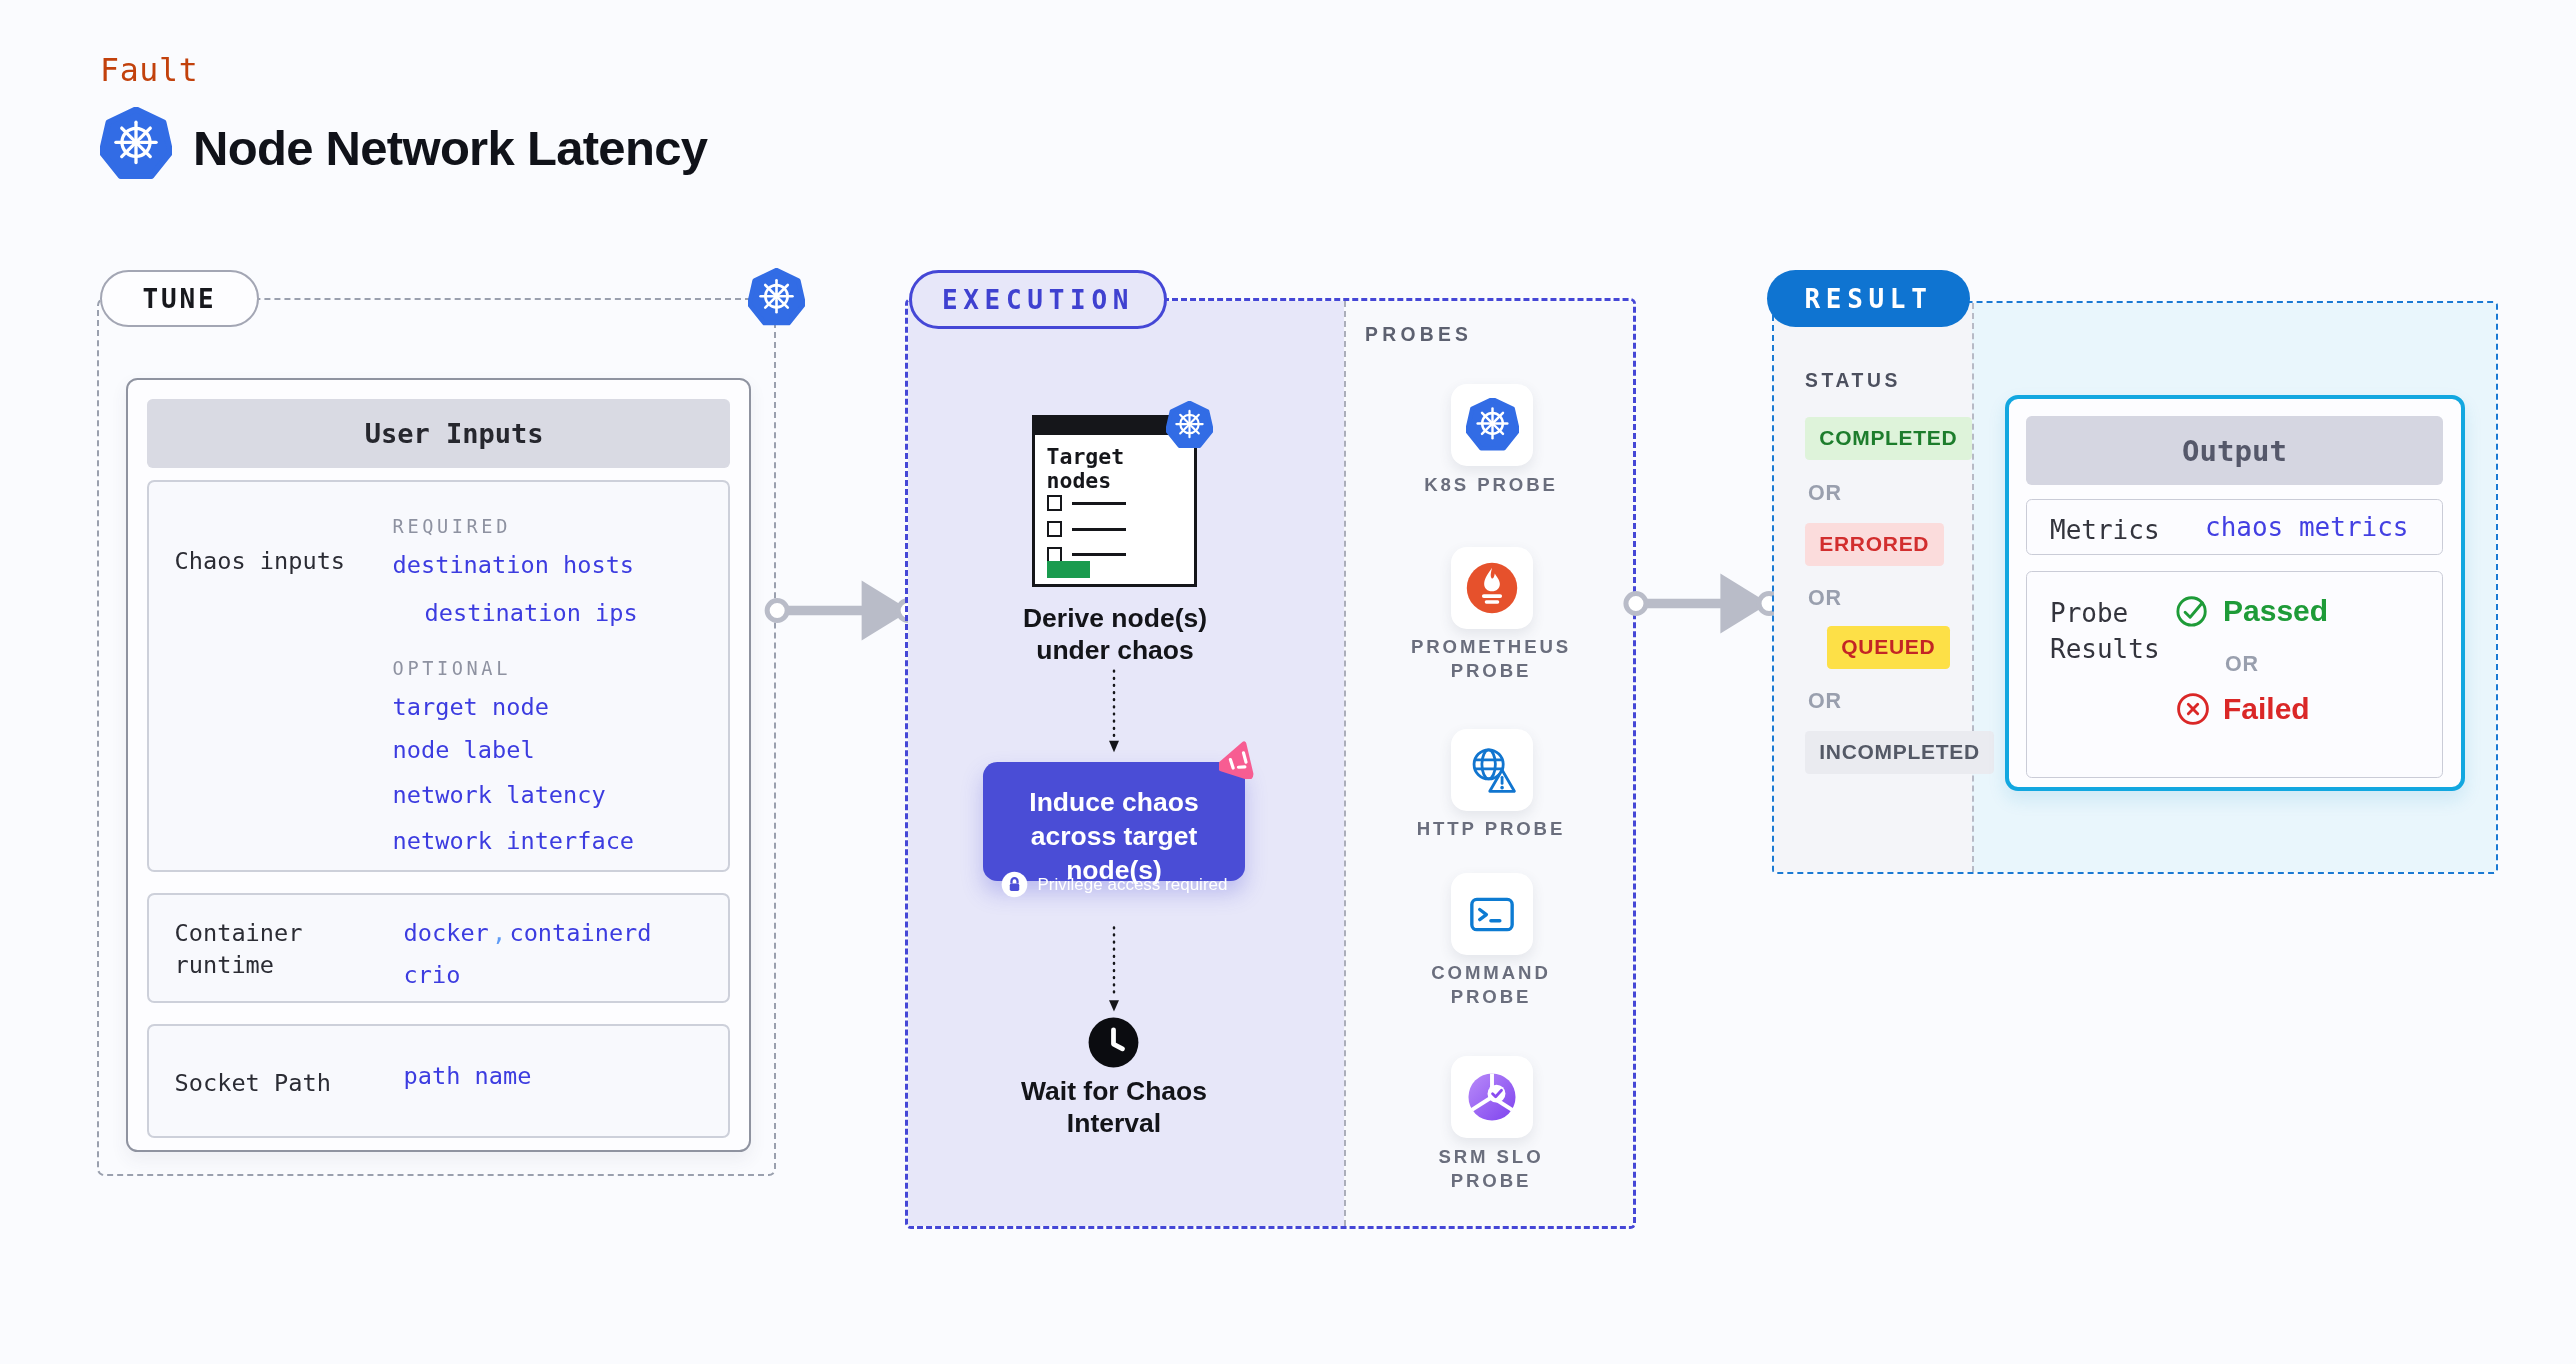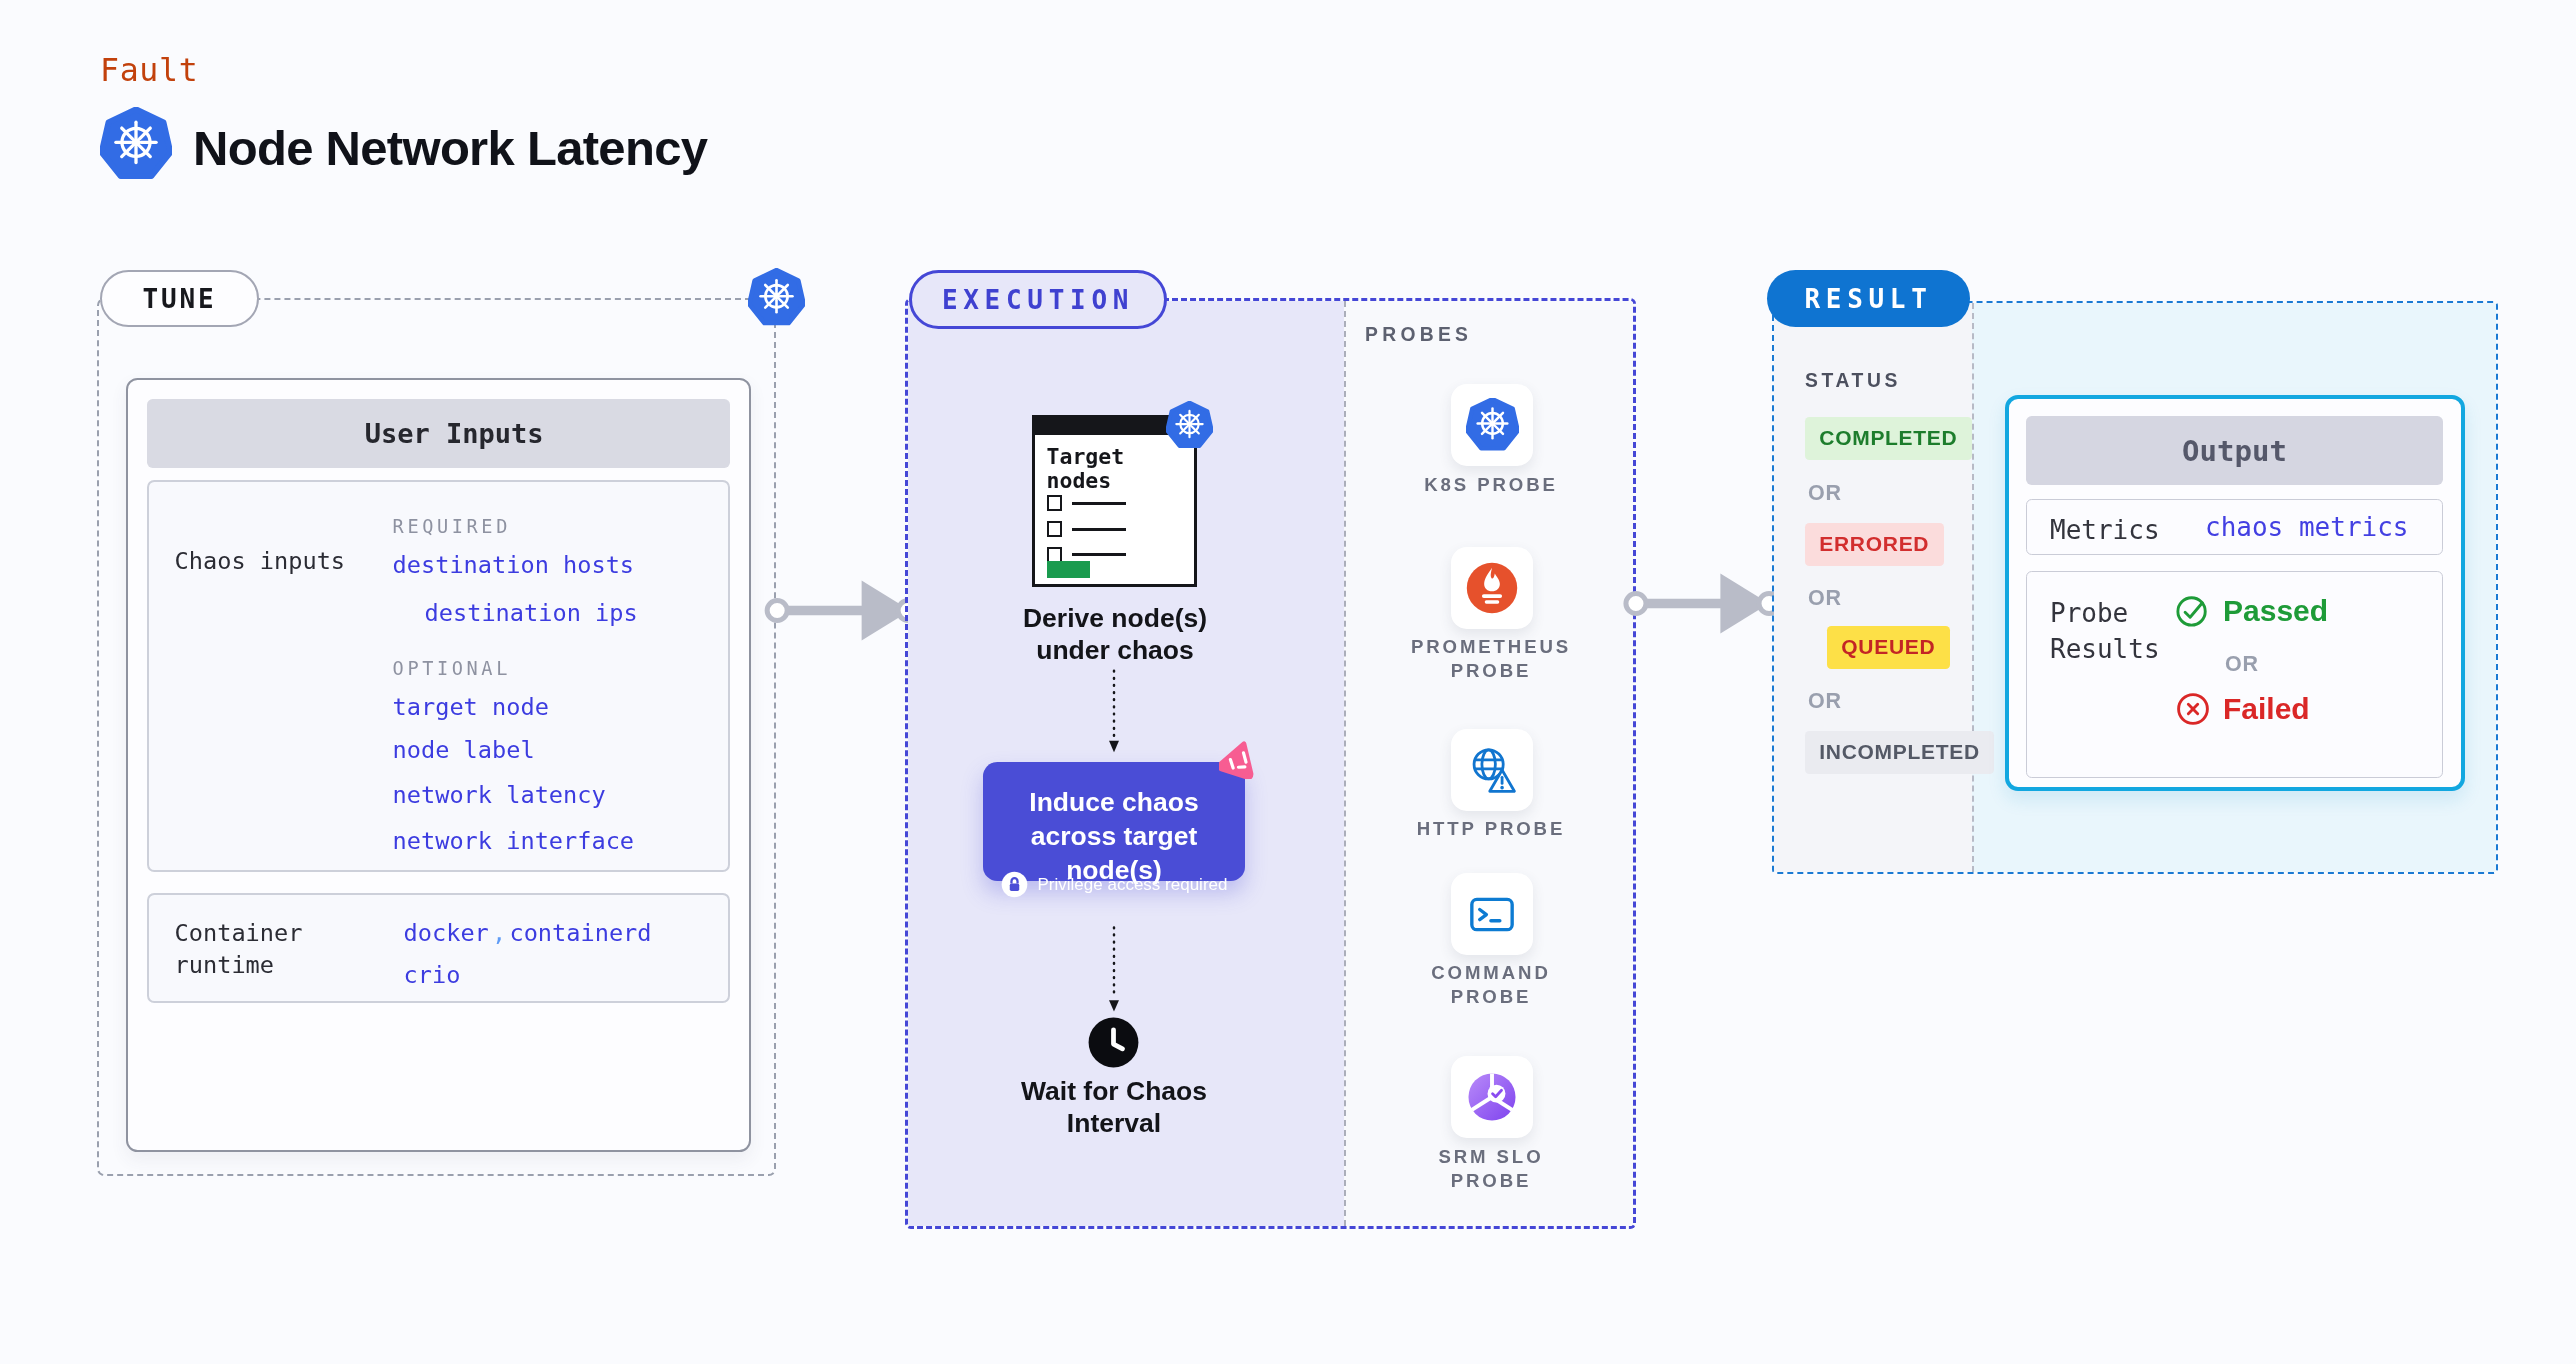--- a/index.html
+++ b/index.html
@@ -123,20 +123,24 @@
   <div class="abs ui-row" style="left:18.6px;top:513px;width:583px;height:110px;">
     <div class="abs mono-label" style="left:26px;top:23px;width:136px;">Container runtime</div>
     <div class="abs" style="left:255px;top:24px;white-space:nowrap;">
       <span class="link">docker</span>
       <span class="link-sep">,</span>
       <span class="link">containerd</span>
     </div>
     <div class="abs link" style="left:255px;top:66px;">crio</div>
   </div>
 
+  <div class="abs ui-row" style="left:18.6px;top:644px;width:583px;height:114px;">
+    <div class="abs mono-label" style="left:26px;top:42px;">Socket Path</div>
+    <div class="abs link" style="left:255px;top:36px;">path name</div>
+  </div>
 </div>
 
 <svg class="abs" style="left:764px;top:569px;" width="158" height="83" viewBox="0 0 220 116">
   <line x1="18" y1="58" x2="148" y2="58" stroke="#b9bcc8" stroke-width="13"></line>
   <polygon points="136,16 204,58 136,100" fill="#b9bcc8"></polygon>
   <circle cx="18" cy="58" r="14" fill="#ffffff" stroke="#b9bcc8" stroke-width="7"></circle>
   <circle cx="201" cy="58" r="14" fill="#ffffff" stroke="#b9bcc8" stroke-width="7"></circle>
 </svg>
 
 <div class="abs exec-box" style="left:905px;top:298px;width:731px;height:931px;">

